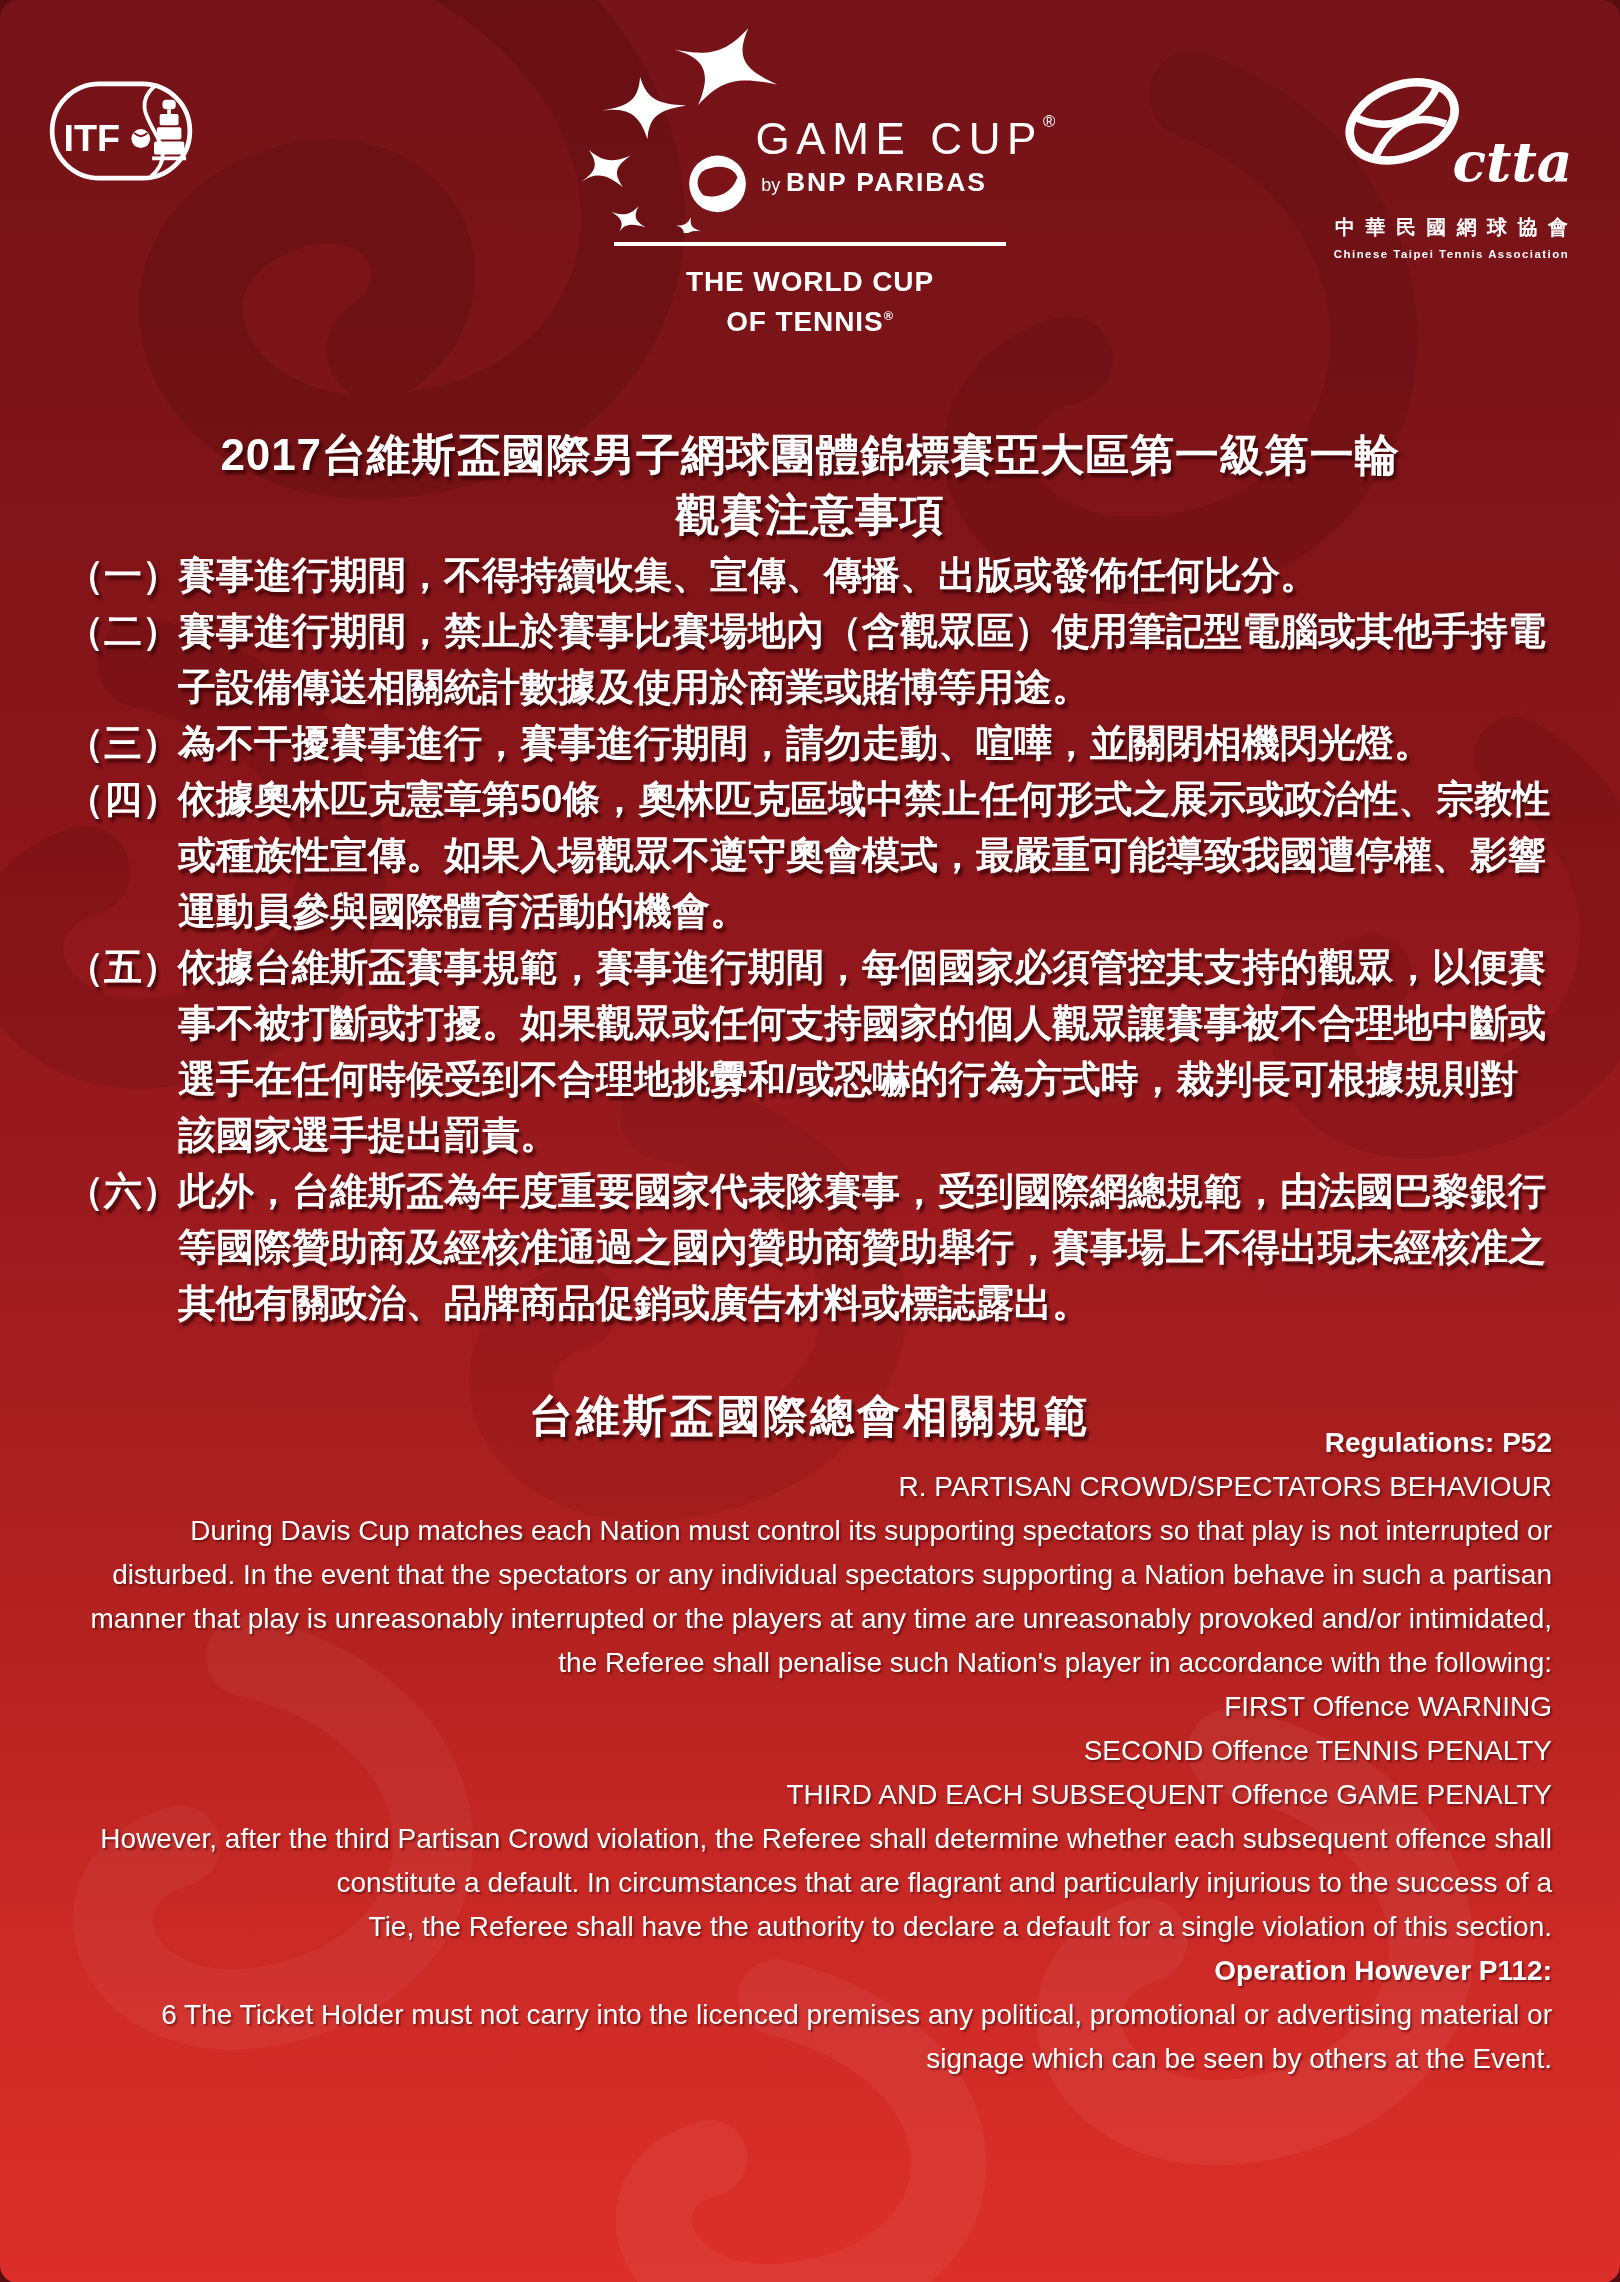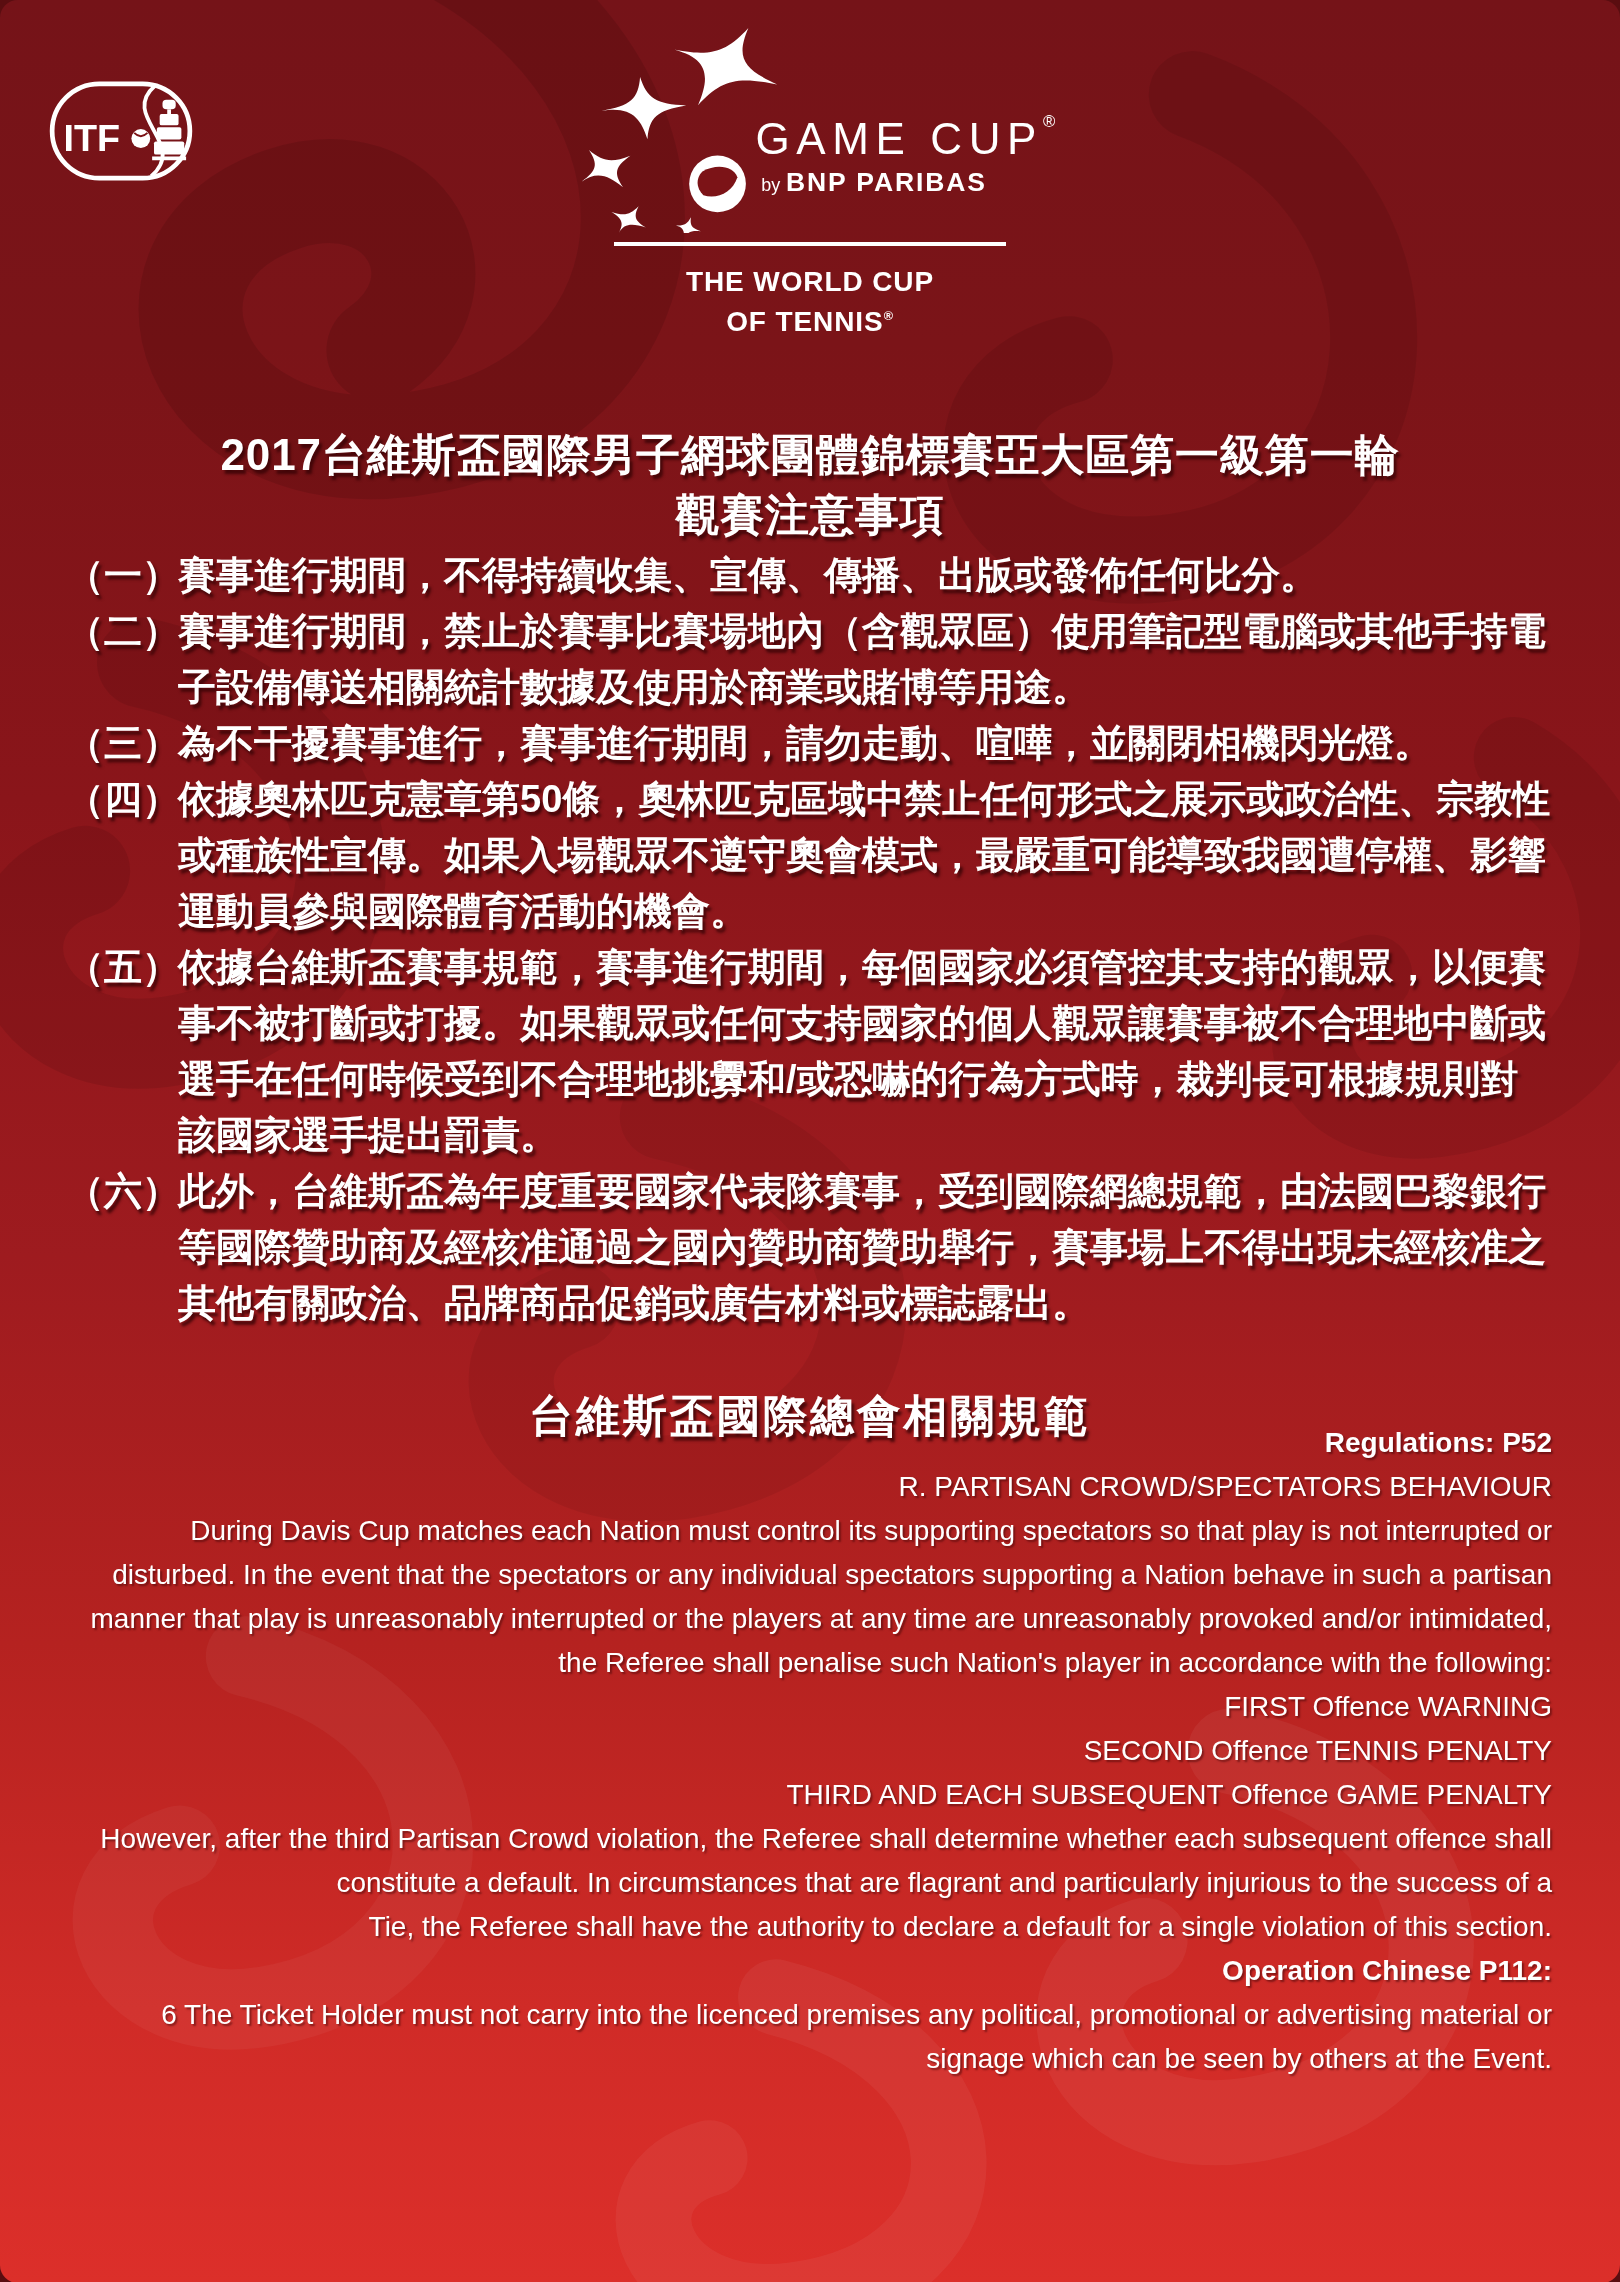--- a/index.html
+++ b/index.html
@@ -130,20 +130,34 @@
       <div class="dc-by"><span class="by-word">by</span><span>BNP PARIBAS</span></div>
     </div>
   </div>
 
   <div class="tagline">
     <div class="tagline-rule"></div>
     <div class="tagline-text">THE WORLD CUP</div>
     <div class="tagline-text"><span>OF TENNIS</span><sup>®</sup></div>
   </div>
 
+  <div class="ctta-logo">
+    <div class="ctta-mark">
+      <svg class="ctta-ball" width="142" height="132" viewBox="0 0 150 140" aria-hidden="true">
+        <g transform="translate(72,64) rotate(-22)" fill="none" stroke="#ffffff">
+          <ellipse rx="58" ry="38" stroke-width="9"></ellipse>
+          <path d="M-44,-22 C-18,6 18,6 46,-18" stroke-width="8"></path>
+          <path d="M-40,24 C-12,-2 16,-4 42,20" stroke-width="8"></path>
+        </g>
+      </svg>
+      <div class="ctta-script">ctta</div>
+    </div>
+    <div class="ctta-ch">中華民國網球協會</div>
+    <div class="ctta-en">Chinese Taipei Tennis Association</div>
+  </div>
 
   <h1 class="title">
     <span>2017台維斯盃國際男子網球團體錦標賽亞大區第一級第一輪</span><br>
     <span>觀賽注意事項</span>
   </h1>
 
   <div class="rules">
     <div class="rule">
       <span class="rule-num">（一）</span>
       <span>賽事進行期間，不得持續收集、宣傳、傳播、出版或發佈任何比分。</span>
@@ -174,18 +188,18 @@
 
   <div class="english">
     <p class="bold">Regulations: P52</p>
     <p>R. PARTISAN CROWD/SPECTATORS BEHAVIOUR</p>
     <p class="justify">During Davis Cup matches each Nation must control its supporting spectators so that play is not interrupted or disturbed. In the event that the spectators or any individual spectators supporting a Nation behave in such a partisan manner that play is unreasonably interrupted or the players at any time are unreasonably provoked and/or intimidated, the Referee shall penalise such Nation's player in accordance with the following:</p>
     <p>FIRST Offence WARNING</p>
     <p>SECOND Offence TENNIS PENALTY</p>
     <p>THIRD AND EACH SUBSEQUENT Offence GAME PENALTY</p>
     <p class="justify">However, after the third Partisan Crowd violation, the Referee shall determine whether each subsequent offence shall constitute a default. In circumstances that are flagrant and particularly injurious to the success of a</p>
     <p>Tie, the Referee shall have the authority to declare a default for a single violation of this section.</p>
-    <p class="bold gap-top">Operation Chinese P112:</p>
+    <p class="bold gap-top">Operation However P112:</p>
     <p class="justify">6 The Ticket Holder must not carry into the licenced premises any political, promotional or advertising material or signage which can be seen by others at the Event.</p>
   </div>
 
 </div>
 
 
 </body></html>

